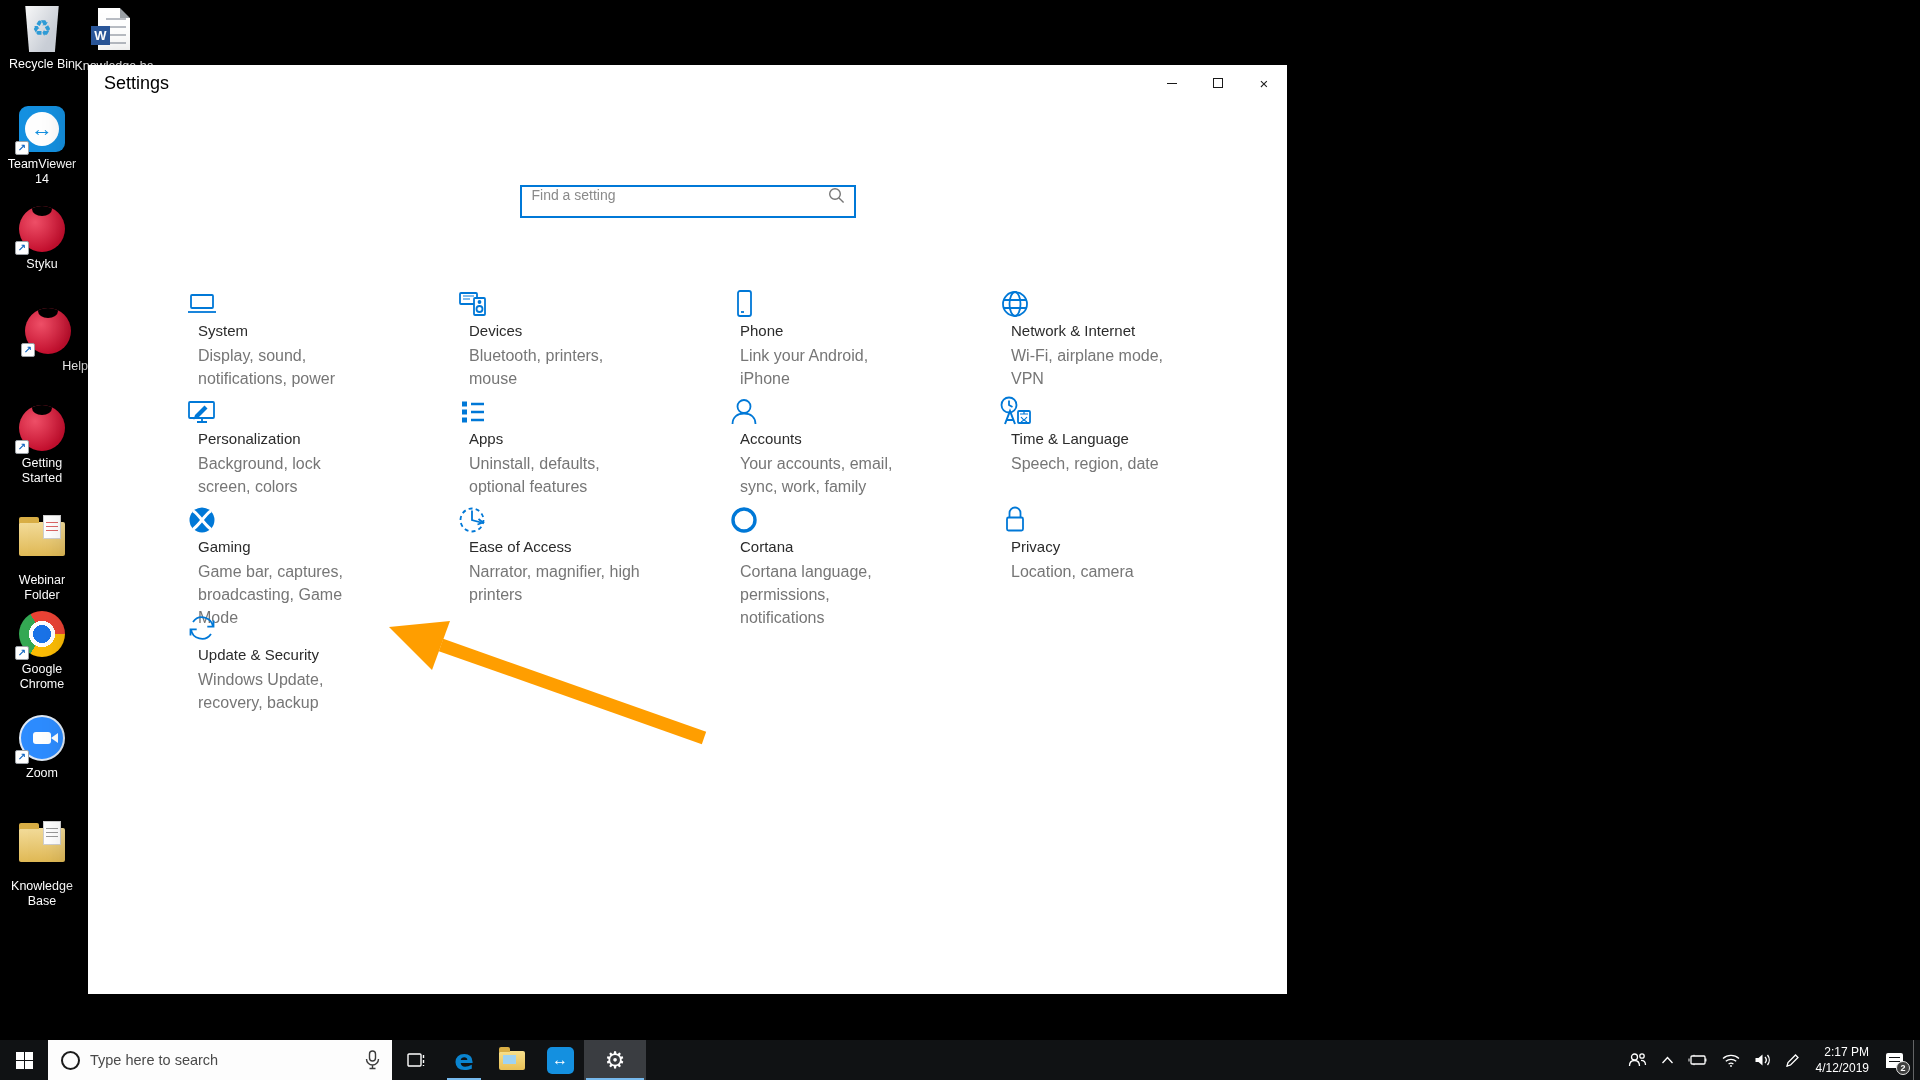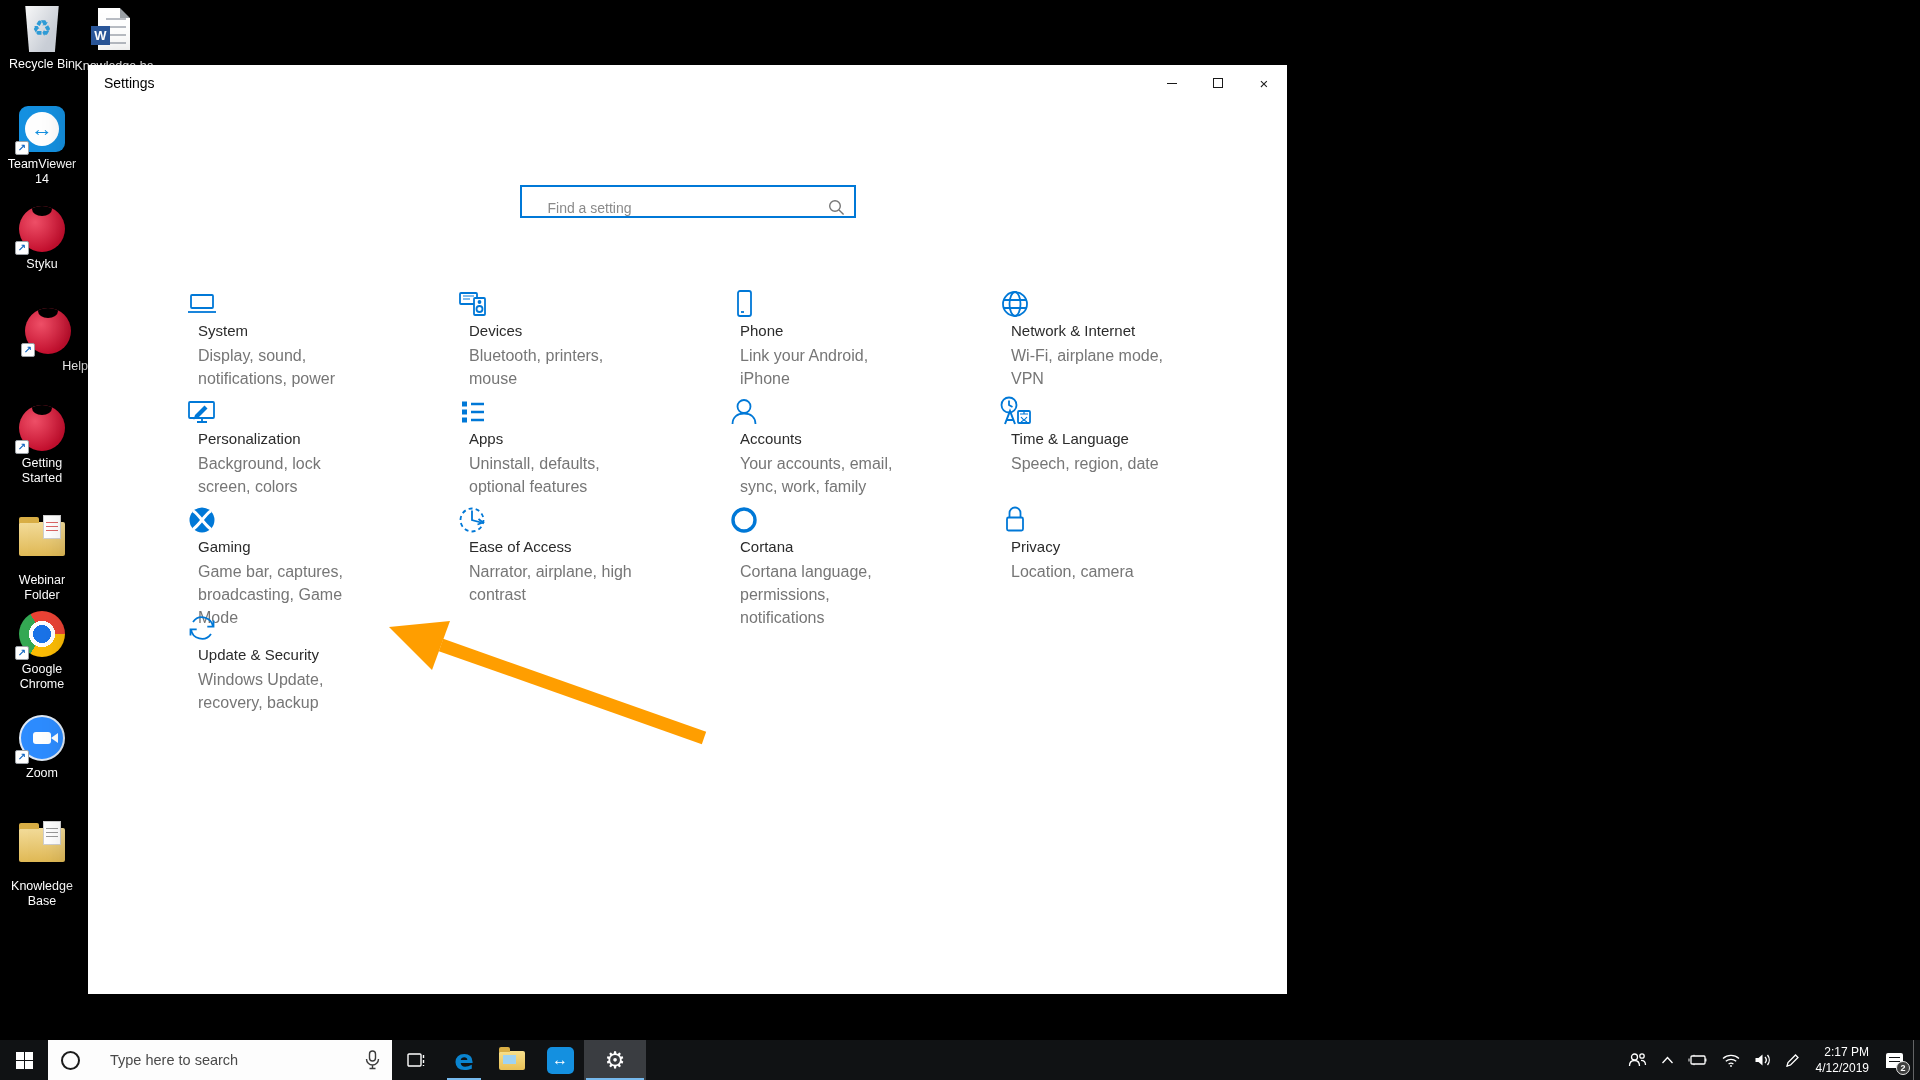--- a/index.html
+++ b/index.html
@@ -48,30 +48,30 @@
   .zoomapp { width:46px; height:46px; margin:0 auto; border-radius:50%; background:#2d8cff;
              border:2px solid #dfe9f5; display:flex; align-items:center; justify-content:center; }
   .cam { width:18px; height:12px; background:#fff; border-radius:3px; position:relative; }
   .cam::after { content:""; position:absolute; right:-7px; top:1px; border-style:solid;
                 border-width:5px 7px 5px 0; border-color:transparent #fff transparent transparent; }
 
   
   .win { position:absolute; left:88px; top:65px; width:1199px; height:929px; background:#fff;
          z-index:2; box-shadow:0 8px 40px rgba(0,0,0,.55); color:#2b2b2b; }
   .titlebar { height:36px; display:flex; align-items:center; }
-  .titlebar .t { font-size:14px; padding-left:16px; flex:1; color:#000; }
+  .titlebar .t { font-size:18px; padding-left:16px; flex:1; color:#000; }
   .wc { width:46px; height:36px; display:flex; align-items:center; justify-content:center; color:#1a1a1a; }
   .ic-min { width:10px; height:0; border-top:1px solid #1a1a1a; display:block; }
   .ic-max { width:10px; height:10px; border:1px solid #1a1a1a; display:block; }
   .ic-close { font-size:15px; line-height:1; }
   .heading { position:absolute; top:54px; left:0; width:100%; text-align:center;
              font-size:30px; font-weight:300; color:#2b2b2b; }
   .findbox { position:absolute; top:120px; left:50%; transform:translateX(-50%);
-             width:336px; height:33px; border:2px solid #0078d7; display:flex; align-items:flex-end;
-             background:#fff;padding-left:16px; }
+             width:336px; height:33px; border:2px solid #0078d7; display:flex; align-items:flex-start;
+             background:#fff; }
   .findbox input { flex:1; border:none; outline:none; font-size:14px; padding:0 8px 0 10px;
                    font-family:inherit; color:#222; }
   .findbox input::placeholder { color:#8a8a8a; }
   .findbox svg { margin-right:9px; }
 
   .tiles { position:absolute; left:96px; top:220px; display:grid;
            grid-template-columns:repeat(4,271px); grid-auto-rows:108px; }
   .tile { display:flex; align-items:flex-start;flex-direction:column; }
   .tile svg { flex:0 0 36px; margin-top:1px; }
   .tile .txt { margin-left:14px; max-width:190px; }
@@ -83,21 +83,21 @@
   .arrow-overlay { position:absolute; left:0; top:0; z-index:3; pointer-events:none; }
 
   
   .taskbar { position:absolute; left:0; bottom:0; width:1920px; height:40px; background:#101214;
              z-index:10; display:flex; align-items:stretch; color:#fff; }
   .tb-btn { width:48px; display:flex; align-items:center; justify-content:center; position:relative; }
   .tb-search { width:344px; background:#fdfdfd; display:flex; align-items:center; }
   .cortana-ring { width:19px; height:19px; border:2.5px solid #1b1b1b; border-radius:50%;
                   margin:0 10px 0 13px; flex:0 0 auto; }
   .tb-search input { flex:1; border:none; outline:none; background:transparent; font-size:14.5px;
-                     color:#222; font-family:inherit;margin-left:20px; }
+                     color:#222; font-family:inherit; }
   .tb-search input::placeholder { color:#4a4a4a; }
   .mic { margin-right:12px; }
   .edge-e { font-size:29px; font-weight:bold; color:#0a84d0; font-family:"DejaVu Sans",sans-serif;
             line-height:1; }
   .run::after { content:""; position:absolute; bottom:0; left:50%; transform:translateX(-50%);
                 width:34px; height:2px; background:#76b9ed; }
   .tb-folder { width:26px; height:19px; position:relative; background:linear-gradient(#f7e08c,#e8bf55);
                border-radius:2px; }
   .tb-folder::before { content:""; position:absolute; top:-4px; left:0; width:11px; height:5px;
                        background:#d9ae45; border-radius:2px 2px 0 0; }
@@ -349,21 +349,21 @@
     </div>
 
     <div class="tile">
       <svg width="36" height="36" viewBox="0 0 36 36" class="tsvg">
         <circle cx="17" cy="18" r="11.5" stroke-dasharray="4 3.2"></circle>
         <path d="M17 8.5V18l9 2.5"></path>
           <path d="M23.5 17l4.5 3.5-5.5 2"></path>
         </svg>
       <div class="txt">
           <div class="ti">Ease of Access</div>
-        <div class="su">Narrator, airplane, high contrast</div>
+        <div class="su">Narrator, magnifier, high printers</div>
         </div>
     </div>
 
     <div class="tile">
       <svg width="36" height="36" viewBox="0 0 36 36" class="tsvg">
         <circle cx="18" cy="18" r="11" stroke-width="3.4"></circle>
         </svg>
       <div class="txt">
           <div class="ti">Cortana</div>
         <div class="su">Cortana language, permissions, notifications</div>

